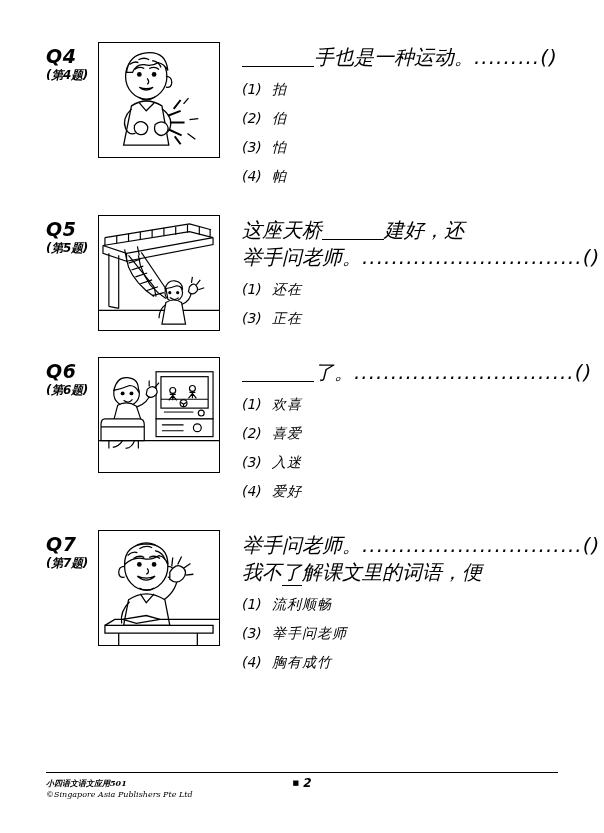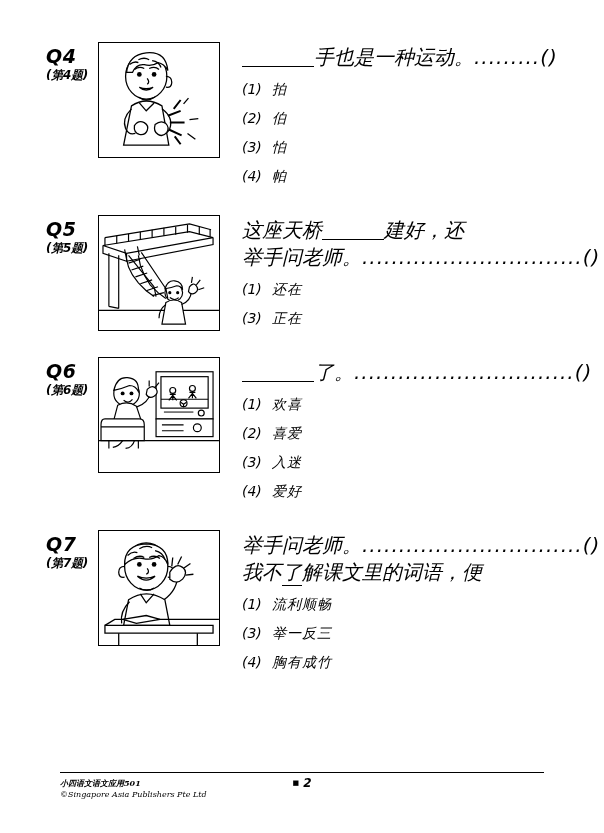--- a/index.html
+++ b/index.html
@@ -106,21 +106,21 @@
     letter-spacing: 1px;
   }
 
   
   .footer {
     position: absolute;
     left: 0;
     bottom: 22px;
     width: 604px;
     box-sizing: border-box;
-    padding: 0 60px;
+    padding: 0 46px;
   }
   .footer-rule {
     border-top: 1px solid #000;
     margin-bottom: 4px;
   }
   .footer-inner {
     position: relative;
     height: 34px;
   }
   .footer-left {
@@ -371,21 +371,21 @@
     </div>
     <div class="q-body">
       <div class="stem">
         <span>举手问老师。</span><span class="dots">..............................(</span><span class="paren">)</span>
       </div>
       <div class="stem">
         <span>我不</span><span class="uline">了</span><span>解课文里的词语，便</span>
       </div>
       <div class="options">
         <div class="opt"><span class="onum">(1)</span><span class="otext">流利顺畅</span></div>
-        <div class="opt"><span class="onum">(3)</span><span class="otext">举一反三</span></div>
+        <div class="opt"><span class="onum">(3)</span><span class="otext">举手问老师</span></div>
         <div class="opt"><span class="onum">(4)</span><span class="otext">胸有成竹</span></div>
       </div>
     </div>
   </div>
 
   <div class="footer">
     <div class="footer-rule"></div>
     <div class="footer-inner">
       <div class="footer-left">
         <div class="line1">小四语文语文应用501</div>

